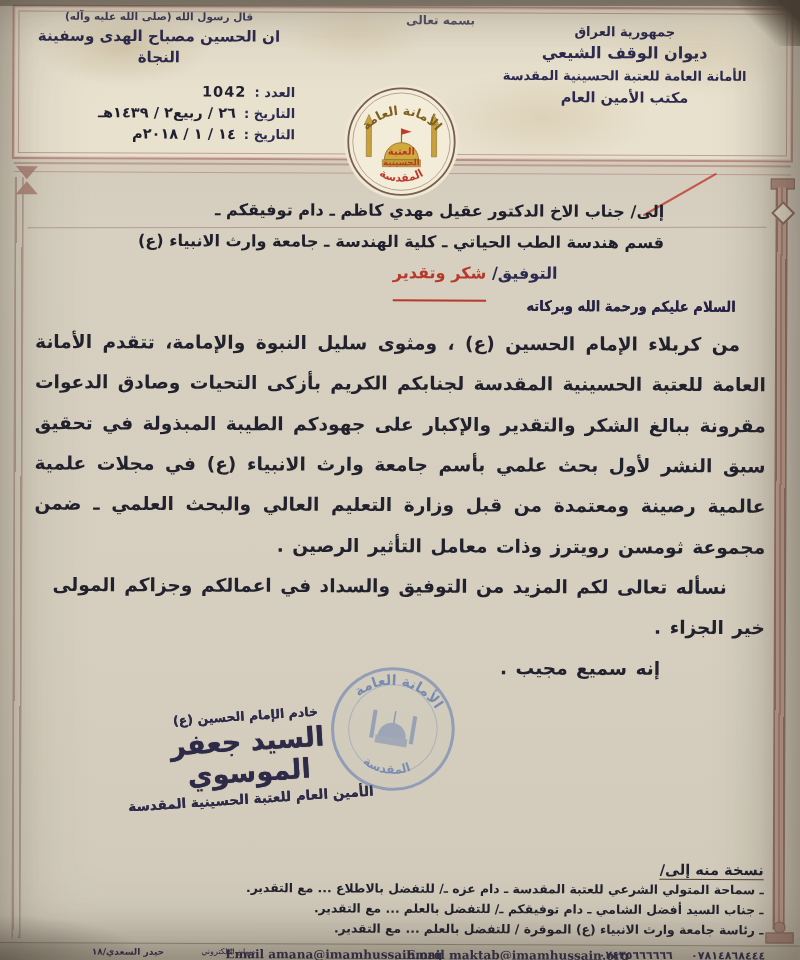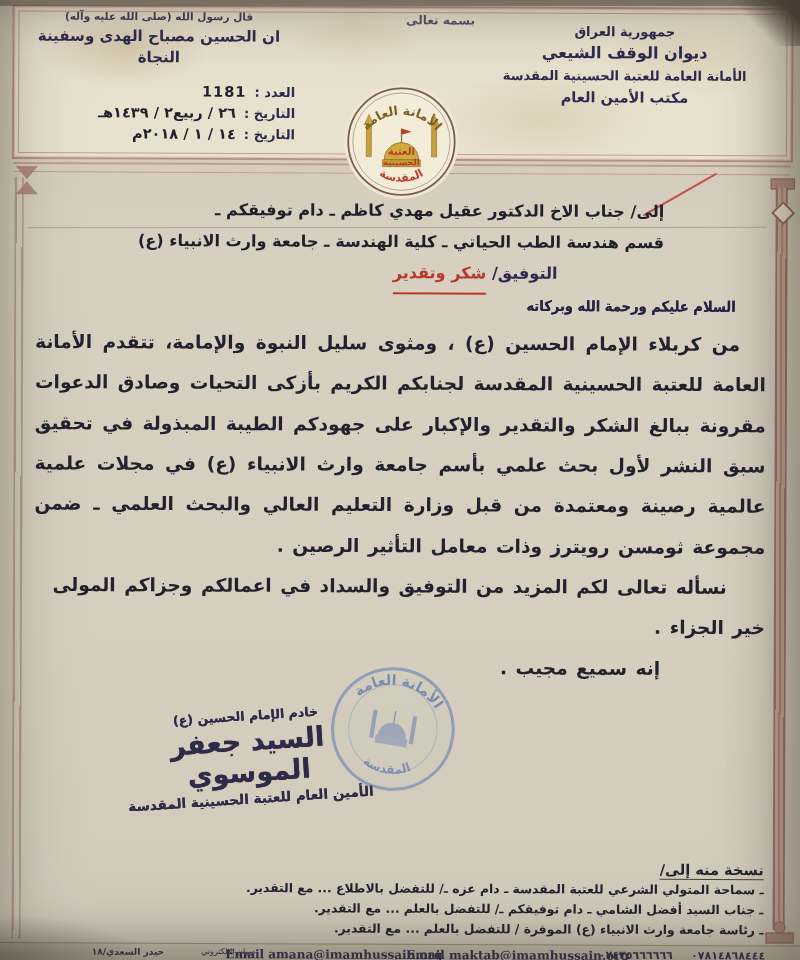--- a/index.html
+++ b/index.html
@@ -47,21 +47,21 @@
     background:linear-gradient(90deg,#96756a 0 2px,#c9a698 2px 5px,#ab8679 5px 7px,#c9a698 7px 10px,#96756a 10px 12px);}
   .pillar-diamond{position:absolute;left:6px;top:26px;width:13px;height:13px;background:#ece4d2;border:2px solid #8d6b5f;transform:rotate(45deg);}
   .pillar-knob{position:absolute;left:8px;bottom:10px;width:10px;height:10px;border-radius:50%;background:#b08d80;border:1px solid #8d6b5f;}
   .pillar-base{position:absolute;left:0;bottom:0;width:26px;height:9px;background:#b08d80;border:1px solid #8d6b5f;}
   
   .red-slash{position:absolute;left:638px;top:170px;width:80px;height:48px;}
   .addr-block{position:absolute;right:138px;top:196px;direction:rtl;text-align:right;font-weight:bold;color:#20202c;}
   .addr-line{font-size:16px;line-height:31px;letter-spacing:-.2px;}
   .addr-rule{position:absolute;left:28px;right:36px;top:228px;height:1px;background:rgba(140,100,95,.45);transform:rotate(-.3deg);}
   .subject-line{font-size:16px;line-height:31px;margin-right:106px;}
-  .subject-value{color:#b63a2c;border-bottom:2px solid #b63a2c;padding-bottom:10px;}
+  .subject-value{color:#b63a2c;border-bottom:2px solid #b63a2c;padding-bottom:17px;}
   .greeting{position:absolute;right:66px;top:298px;direction:rtl;font-weight:bold;font-size:14.5px;
     color:#262345;letter-spacing:-1px;transform:scaleX(.9);transform-origin:right;
     text-shadow:0 0 .6px #262345;}
   
   .letter-body{position:absolute;left:36px;right:36px;top:324px;direction:rtl;text-align:justify;
     font-weight:bold;font-size:18.5px;line-height:2.18;color:#22222e;word-spacing:2px;}
   .letter-body p{margin:0;}
   .p1{text-indent:26px;}
   .p2{text-indent:38px;text-align:right;}
   .p3{text-align:right;padding-left:0;padding-right:104px;}
@@ -113,21 +113,21 @@
     </div>
 
     <div class="hadith-block ink">
       <div class="hadith-attr">قال رسول الله (صلى الله عليه وآله)</div>
       <div class="hadith-text">ان الحسين مصباح الهدى وسفينة النجاة</div>
     </div>
 
     <div class="fields">
       <div class="field-row">
         <span class="field-label">العدد :</span>
-        <span class="field-value">1181</span>
+        <span class="field-value">1042</span>
       </div>
       <div class="field-row">
         <span class="field-label">التاريخ :</span>
         <span class="field-value">٢٦ / ربيع٢ / ١٤٣٩هـ</span>
       </div>
       <div class="field-row">
         <span class="field-label">التاريخ :</span>
         <span class="field-value">١٤ / ١ / ٢٠١٨م</span>
       </div>
     </div>

